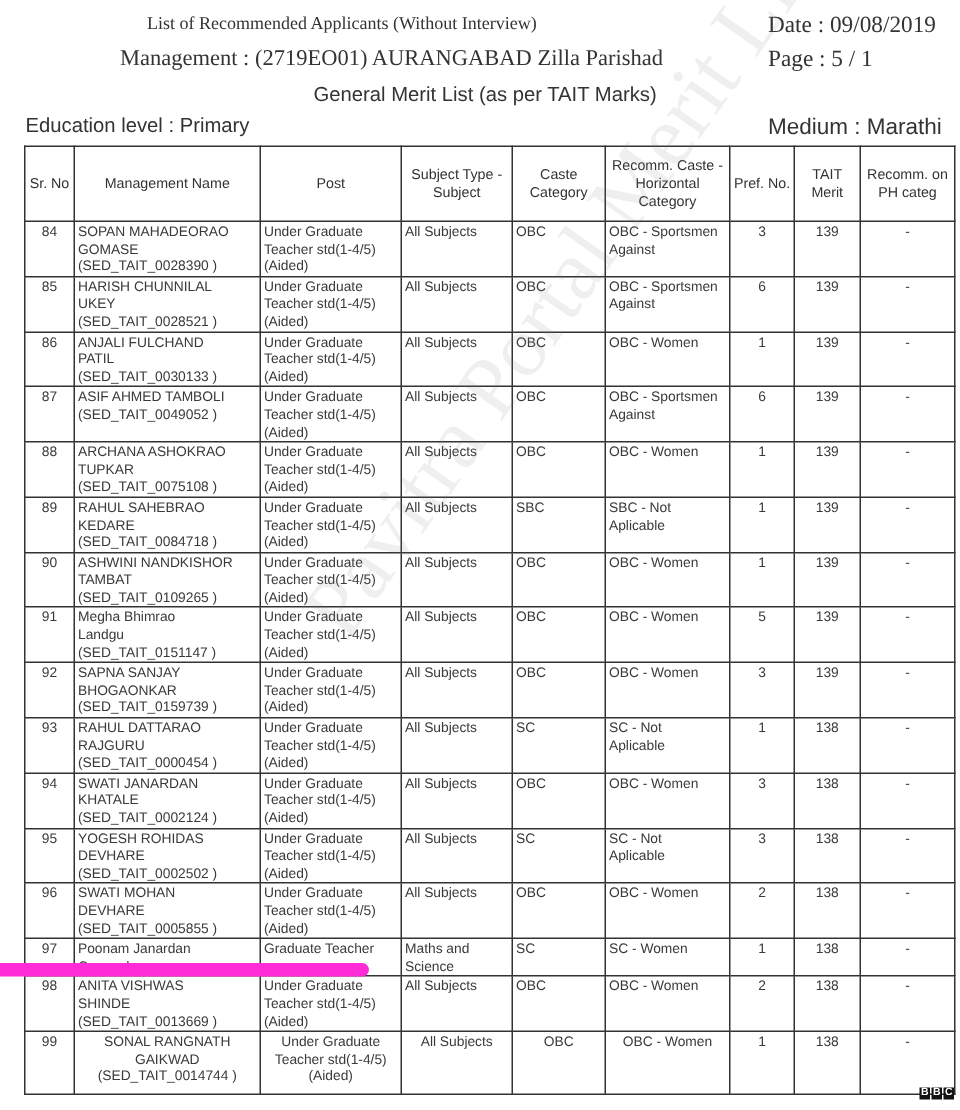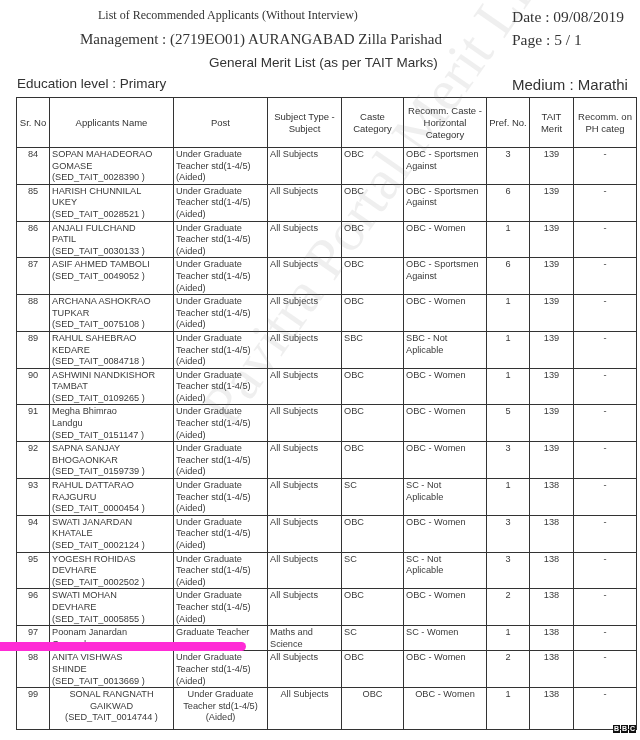--- a/index.html
+++ b/index.html
@@ -83,21 +83,21 @@
       <col style="width:74px">
     <col style="width:62px">
       <col style="width:83px">
       <col style="width:43px">
       <col style="width:44px">
       <col style="width:63px">
   </colgroup>
   <thead>
     <tr>
       <th>Sr. No</th>
-      <th>Applicants Name</th>
+      <th>Management Name</th>
       <th>Post</th>
       <th>Subject Type - Subject</th>
       <th>Caste Category</th>
       <th>Recomm. Caste - Horizontal Category</th>
       <th>Pref. No.</th>
       <th>TAIT Merit</th>
       <th>Recomm. on PH categ</th>
     </tr>
   </thead>
   <tbody id="rows">

